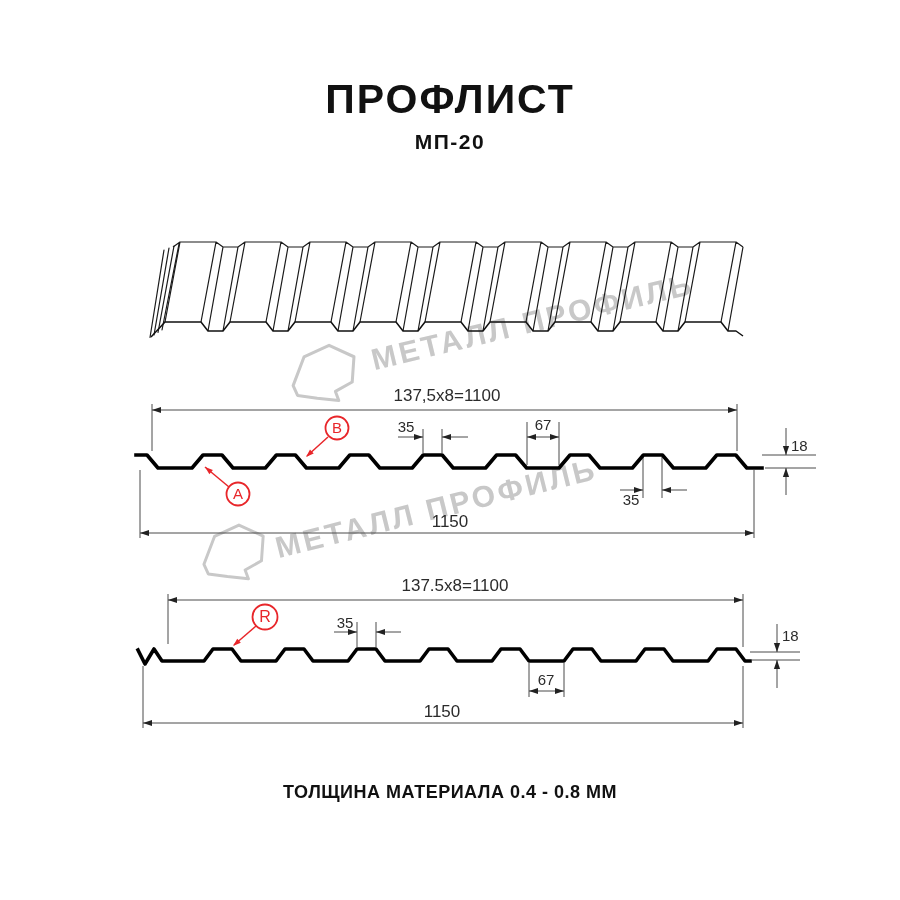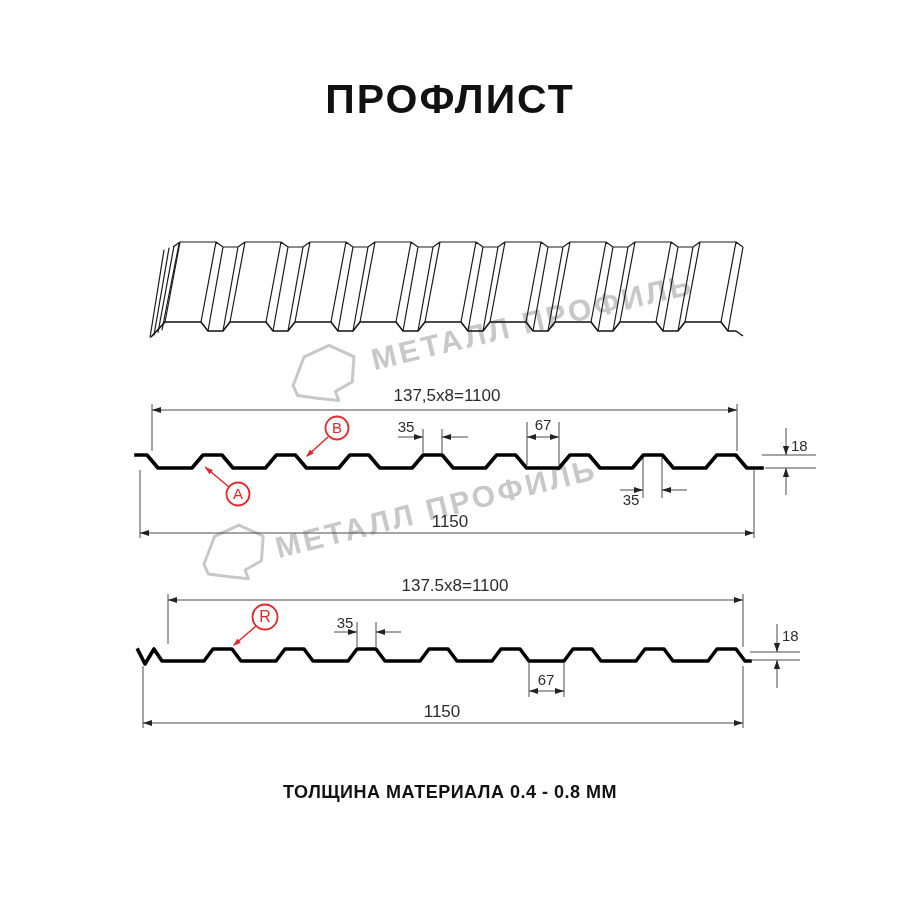--- a/index.html
+++ b/index.html
@@ -22,20 +22,21 @@
   .dim17{font-size:17px;}
   .dim15{font-size:15px;}
   .redletter{fill:var(--accent);font-size:15px;font-weight:400;}
 </style>
 </head>
 <body>
 
 <div id="canvas">
 
   <div class="abs center-text title">ПРОФЛИСТ</div>
+  <div class="abs center-text subtitle">МП-20</div>
 
   <svg id="wm1-logo" class="abs wm-logo" width="76" height="64" viewBox="0 0 80 66">
     <polygon points="6,40 22,12 50,4 74,20 68,46 49,53 51,63 29,57 9,51"></polygon>
   </svg>
   <div id="wm1-text" class="abs wm-text">МЕТАЛЛ ПРОФИЛЬ</div>
 
   <svg id="sheet3d" class="abs" style="left:135px;top:225px" width="640" height="140" viewBox="0 0 640 140">
       <g>
         <path d="M30,97L45,17M66,97L81,17M73,106L88,22M38,22L45,17L81,17L88,22M88,22L103,22M88,106L103,22M95,97L110,17M131,97L146,17M138,106L153,22M103,22L110,17L146,17L153,22M153,22L168,22M153,106L168,22M160,97L175,17M196,97L211,17M203,106L218,22M168,22L175,17L211,17L218,22M218,22L233,22M218,106L233,22M225,97L240,17M261,97L276,17M268,106L283,22M233,22L240,17L276,17L283,22M283,22L298,22M283,106L298,22M290,97L305,17M326,97L341,17M333,106L348,22M298,22L305,17L341,17L348,22M348,22L363,22M348,106L363,22M355,97L370,17M391,97L406,17M398,106L413,22M363,22L370,17L406,17L413,22M413,22L428,22M413,106L428,22M420,97L435,17M456,97L471,17M463,106L478,22M428,22L435,17L471,17L478,22M478,22L493,22M478,106L493,22M485,97L500,17M521,97L536,17M528,106L543,22M493,22L500,17L536,17L543,22M543,22L558,22M543,106L558,22M550,97L565,17M586,97L601,17M593,106L608,22M558,22L565,17L601,17L608,22" fill="none" stroke="#1b1b1b" stroke-width="1.2" stroke-linejoin="round"></path>
         <path d="M44,19L27,105M39,21L23,107.5M34,23L19,110M29,25L15,112.5" fill="none" stroke="#1b1b1b" stroke-width="1.2" stroke-linecap="round"></path>

